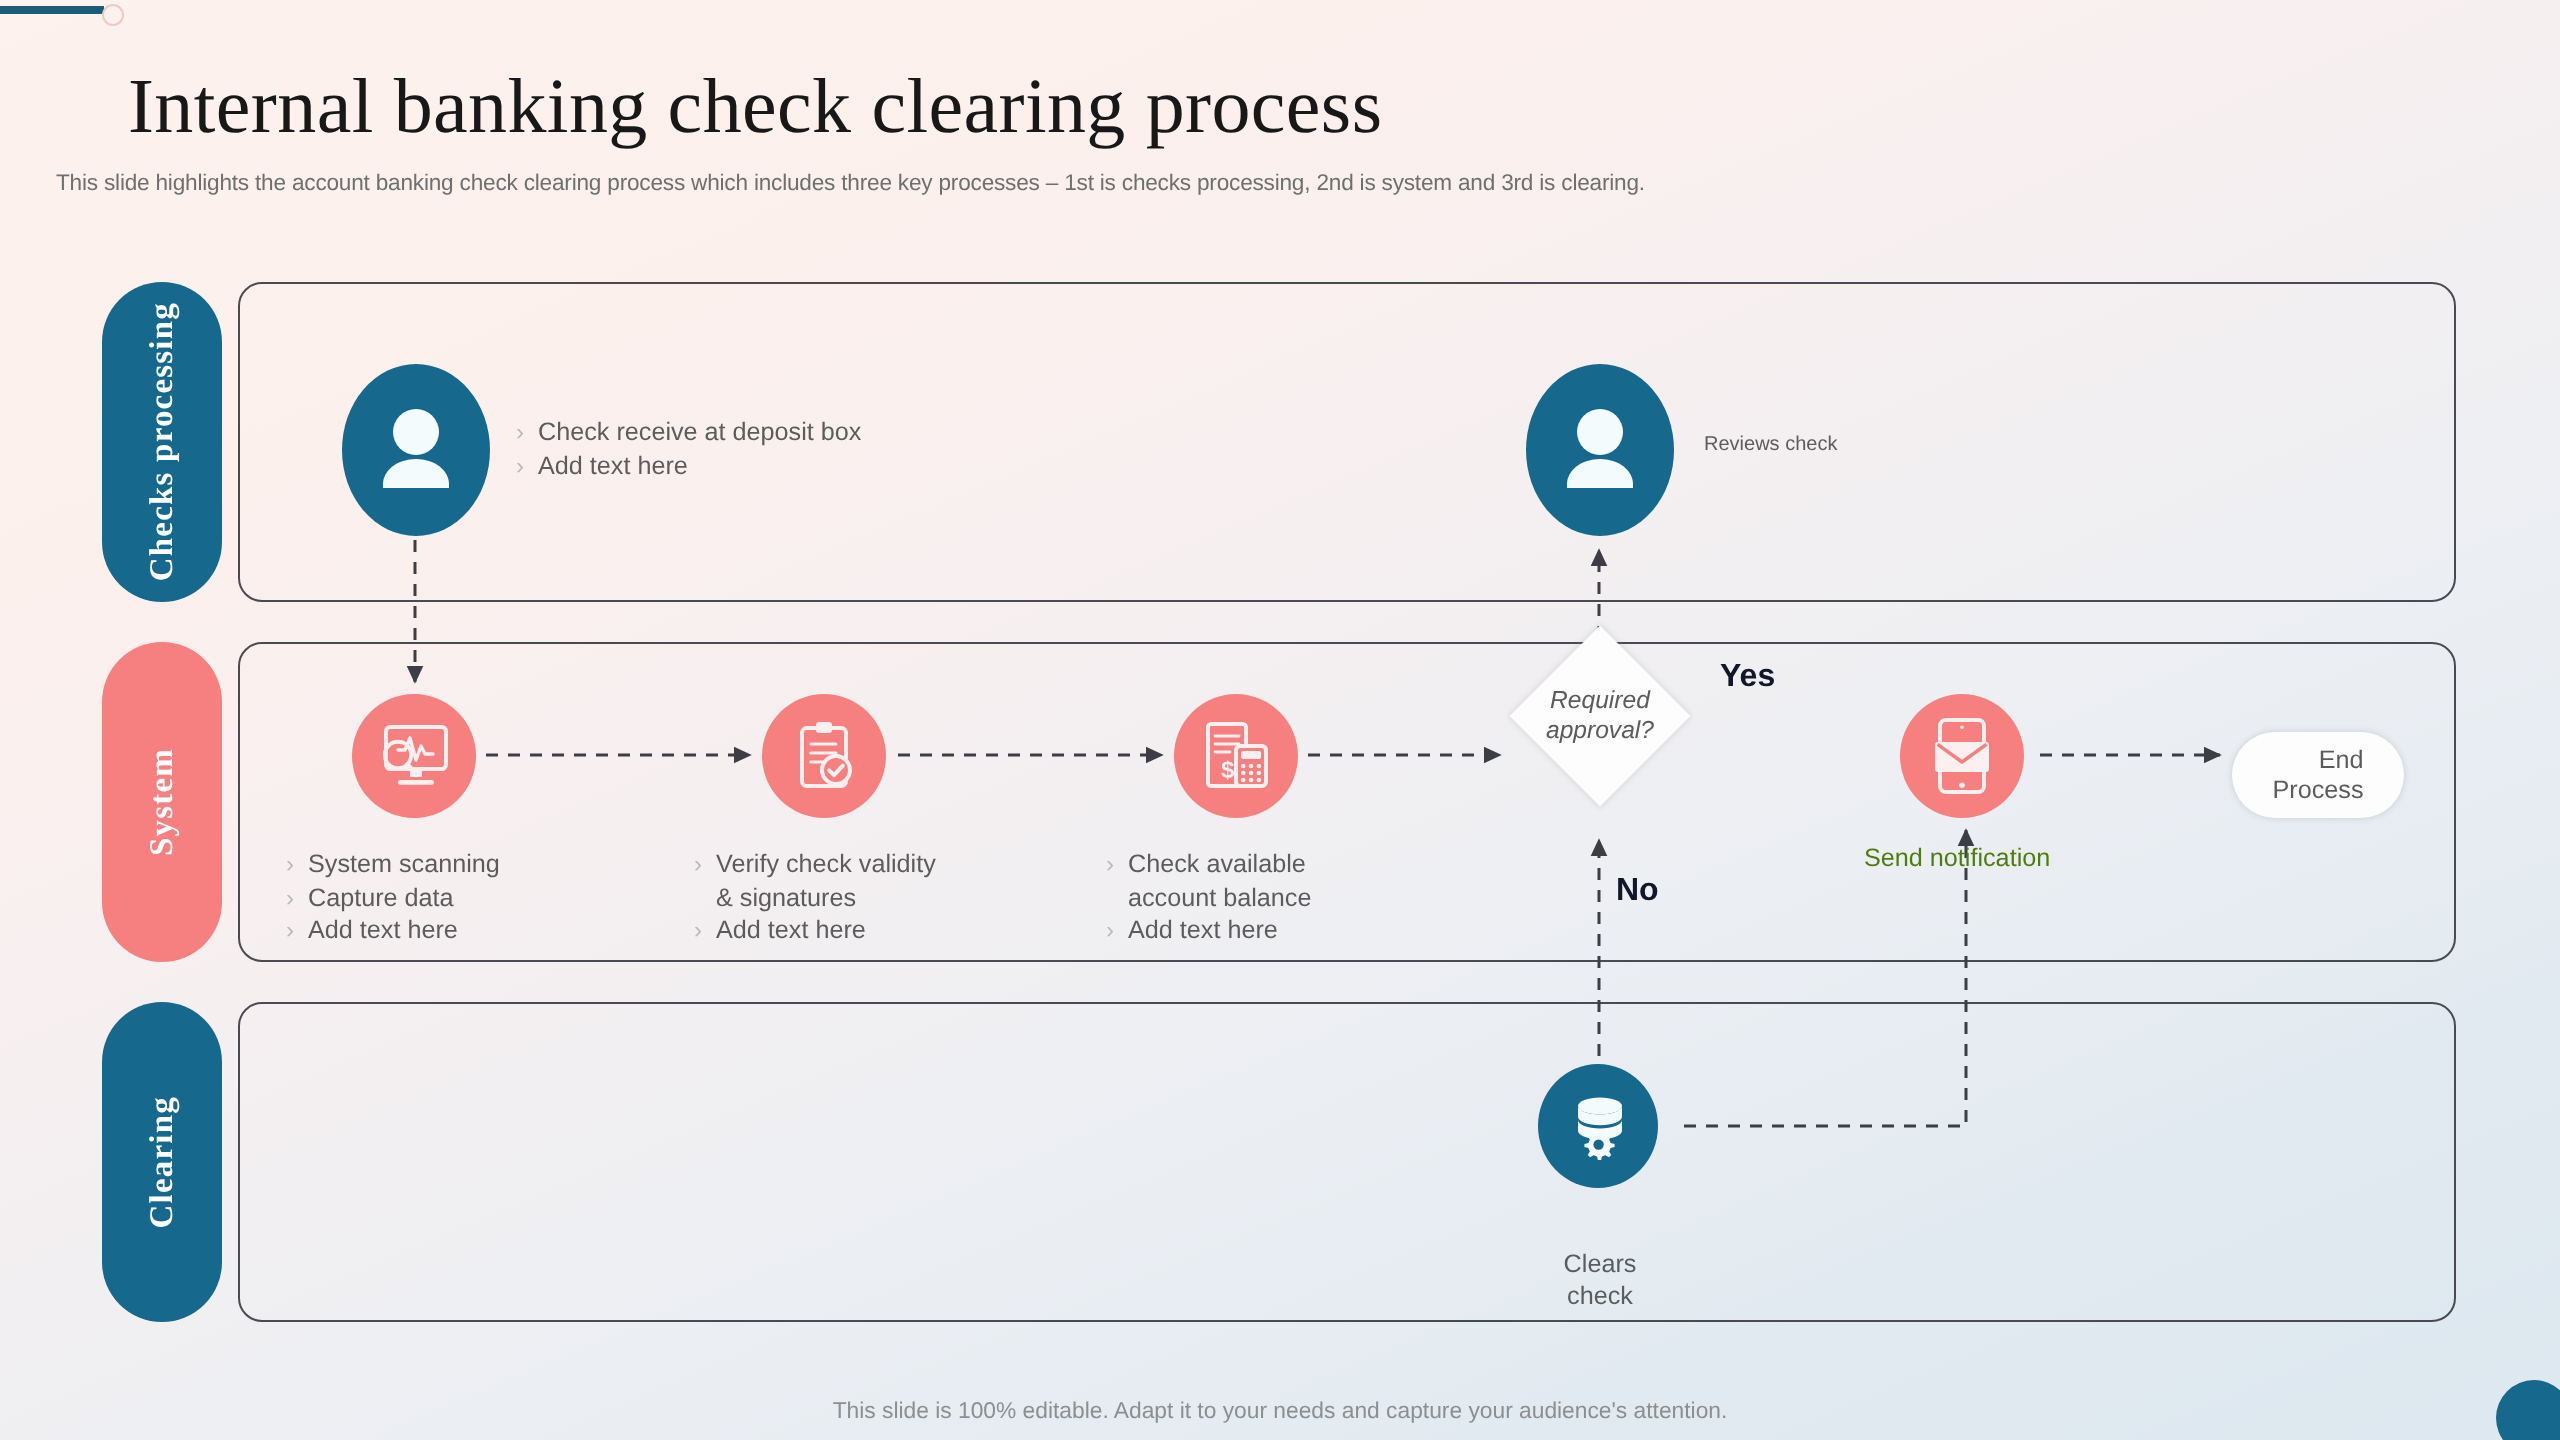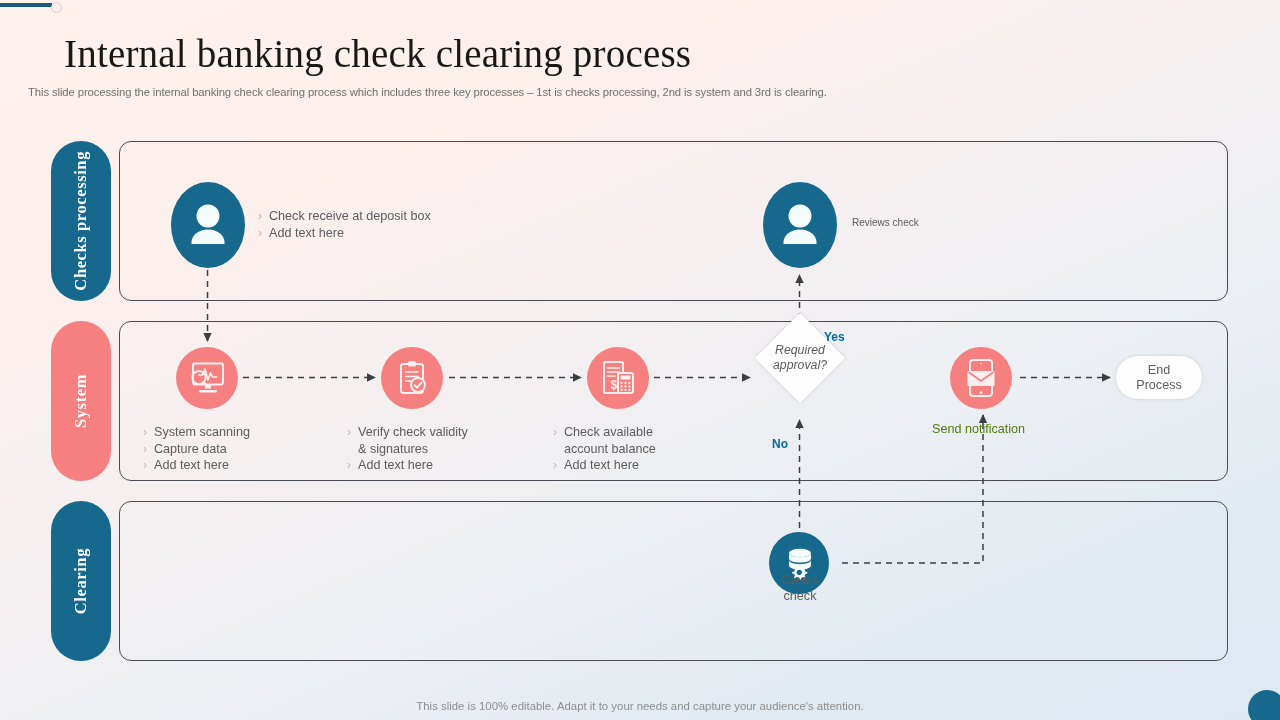--- a/index.html
+++ b/index.html
@@ -71,62 +71,62 @@
   .bullets .txt{ white-space:pre-line; }
 
   #bullets-deposit{ left:258px; top:208px; }
   #label-review   { position:absolute; left:852px; top:217px; font-size:10px; color:#5c5c5c; }
 
   #bullets-scan   { left:143px; top:424px; }
   #bullets-verify { left:347px; top:424px; }
   #bullets-balance{ left:553px; top:424px; }
 
   #label-notify{ position:absolute; left:932px; top:422px; font-size:12.6px; color:#4d7c0f; }
-  #label-clears{ position:absolute; left:760px; top:572px; width:80px; text-align:center;
+  #label-clears{ position:absolute; left:760px; top:624px; width:80px; text-align:center;
                  font-size:12.6px; color:#5c5c5c; line-height:16px; white-space:pre-line; }
 
   
   #node-decision{ position:absolute; left:755px; top:313px; width:90px; height:90px;font-style:italic; }
   #node-decision .dia{ position:absolute; left:50%; top:50%; width:64px; height:64px;
                        background:#FDFDFD; transform:translate(-50%,-50%) rotate(45deg);
                        box-shadow:0 0 3px rgba(120,130,145,.30); }
   #node-decision .dtext{ position:absolute; left:0; top:0; width:90px; height:90px;
                          display:flex; align-items:center; justify-content:center;
                          font-size:12.3px; color:#5c5c5c; line-height:15px; text-align:center;
                          white-space:pre-line; }
 
   
-  #node-end{ position:absolute; left:1116px; top:356px; width:86px; height:43px;
+  #node-end{ position:absolute; left:1116px; top:366px; width:86px; height:43px;
              border-radius:22px; background:#FDFDFD; box-shadow:0 0 3px rgba(120,130,145,.30);
              display:flex; align-items:center; justify-content:center;
-             font-size:12.6px; color:#5c5c5c; line-height:15px; text-align:center;
+             font-size:12.6px; color:#5c5c5c; line-height:15px; text-align:right;
              white-space:pre-line; }
 
   
-  .flowlabel{ position:absolute; font-size:12px; font-weight:700; color:#0369a1; }
+  .flowlabel{ position:absolute; font-size:16px; font-weight:700; color:#0f172a;margin-left:36px; }
   #label-yes{ left:824px; top:330px; }
   #label-no { left:772px; top:437px; }
 
   
   #connectors{ position:absolute; left:0; top:0; width:1280px; height:720px;
                pointer-events:none; }
 
   
   #footer-note{ position:absolute; left:0; bottom:8px; width:1280px; text-align:center;
                 font-size:11.4px; color:#8e8e8e; }
 </style>
 </head>
 <body>
 
 <div id="top-bar"></div>
 <div id="top-dot"></div>
 <div id="corner-dot"></div>
 
 <h1 id="page-title">Internal banking check clearing process</h1>
-<p id="page-subtitle">This slide processing the internal banking check clearing process which includes three key processes – 1st is checks processing, 2nd is system and 3rd is clearing.</p>
+<p id="page-subtitle">This slide highlights the account banking check clearing process which includes three key processes – 1st is checks processing, 2nd is system and 3rd is clearing.</p>
 
 <div class="lane-box" id="lane-box-checks"></div>
 <div class="lane-box" id="lane-box-system"></div>
 <div class="lane-box" id="lane-box-clearing"></div>
 
 <div class="lane-pill" id="lane-pill-checks">
   <span>Checks
 processing</span>
 </div>
 <div class="lane-pill" id="lane-pill-system">

